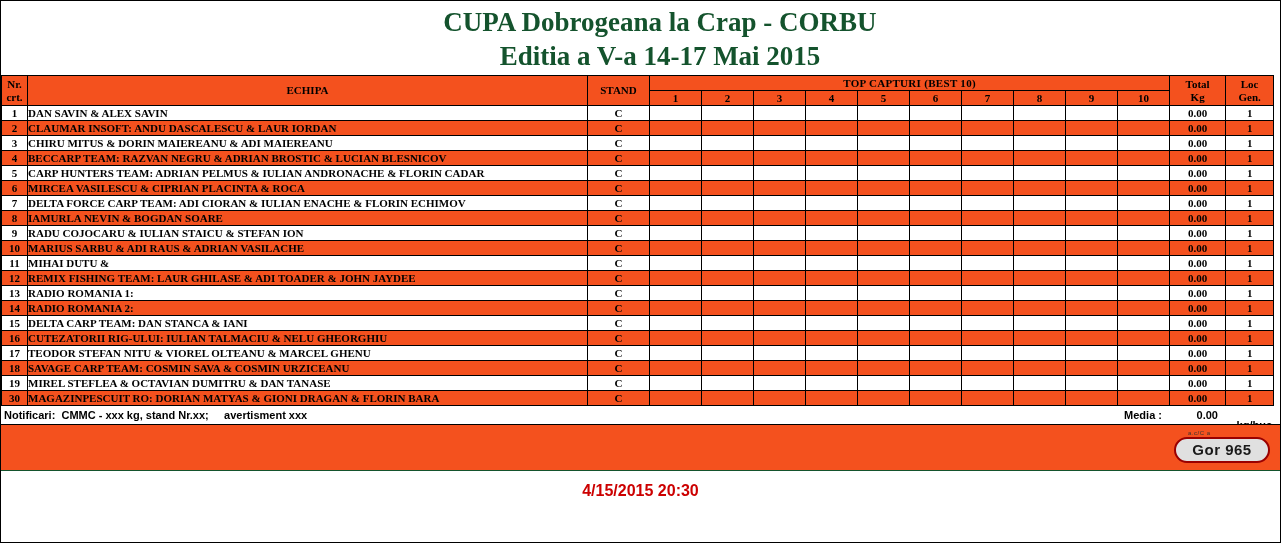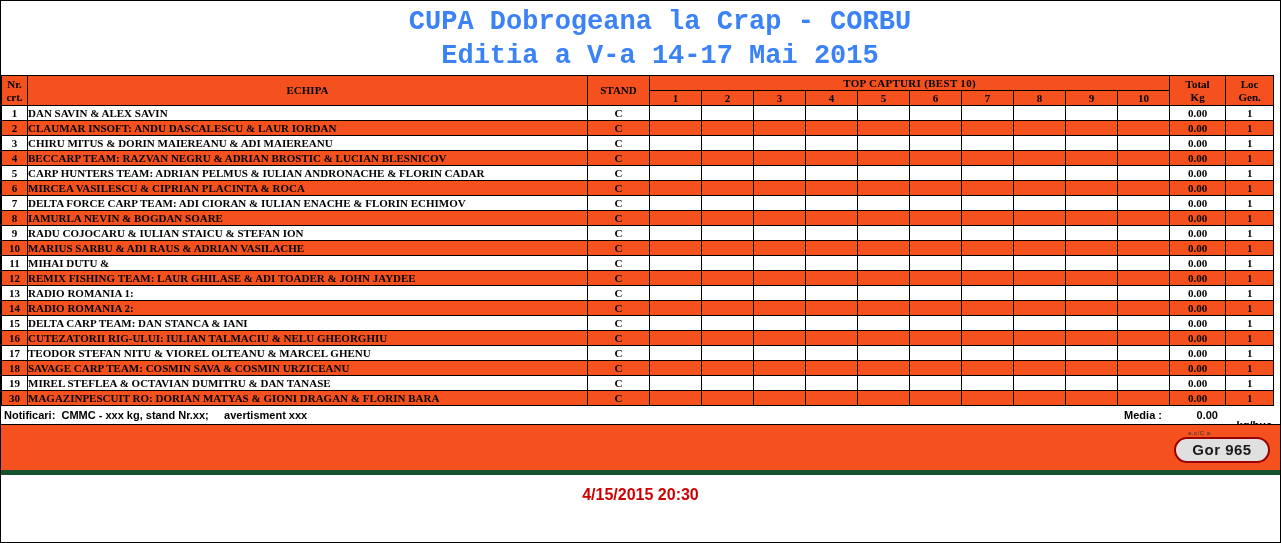--- a/index.html
+++ b/index.html
@@ -18,23 +18,23 @@
     width: 1281px;
     height: 543px;
     box-sizing: border-box;
     border: 1px solid #000000;
     background: #ffffff;
   }
   
   .title-block {
     text-align: center;
     padding-top: 4px;
-    font-family: Liberation Mono, monospace;
-    font-weight: bold;
-    color: #3b82f6;
+    font-family: Liberation Serif, serif;
+    font-weight: bold;
+    color: #14532d;
     padding-left: 39px;
   }
   .title-line1 {
     font-size: 27px;
     line-height: 34px;
     letter-spacing: 0px;
   }
   .title-line2 {
     font-size: 27px;
     line-height: 34px;
@@ -143,21 +143,21 @@
     position: absolute;
     right: 8px;
     top: 13px;
   }
   
   .banner {
     position: relative;
     height: 45px;
     background: #f4511e;
     border-top: 1px solid #000000;
-    border-bottom: 5px solid #14532d;
+    border-bottom: 1px solid #14532d;
   }
   .logo {
     position: absolute;
     right: 10px;
     top: 6px;
     width: 96px;
     height: 32px;
   }
   .logo-oval {
     position: absolute;

